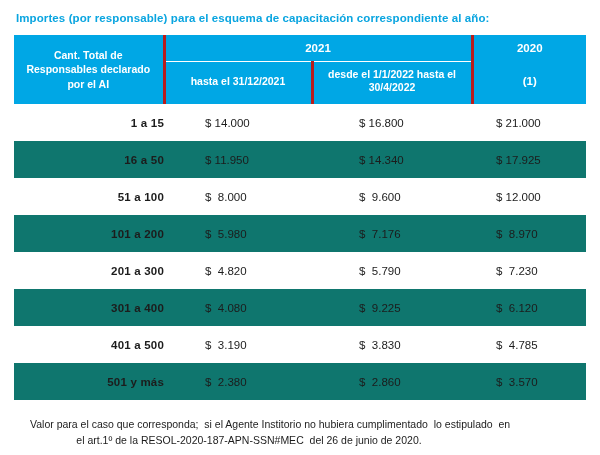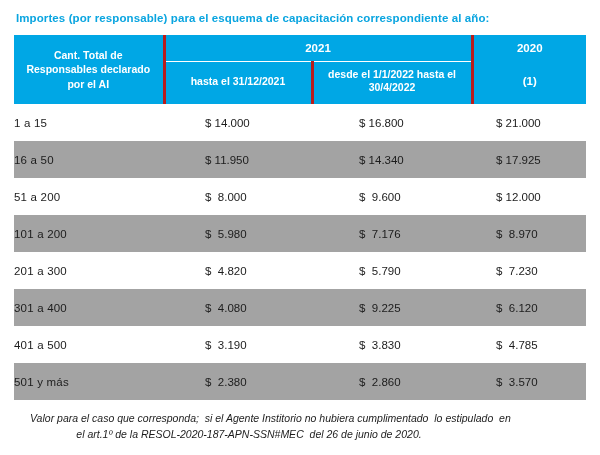--- a/index.html
+++ b/index.html
@@ -73,44 +73,43 @@
   .sep {
     border-left: 3px solid #b91c1c;
   }
 
   tbody td {
     font-size: 11.5px;
     padding: 9px 0;
     height: 19px;
   }
   tbody tr.alt td {
-    background: #a3a3a3;
+    background: #0f766e;
   }
   tbody tr td {
     background: #ffffff;
   }
   td.range {
-    font-weight: 400;
-    text-align: left;
+    font-weight: 700;
+    text-align: right;
     letter-spacing: 0.2px;
   }
   td.amount {
     text-align: center;
     font-variant-numeric: tabular-nums;
   }
   .amt-inner {
     display: inline-block;
     width: 66px;
     text-align: left;
     white-space: pre;
   }
   .footnote {
-    margin: 10px 16px 0 16px;
+    margin: 16px 16px 0 16px;
     font-size: 10.5px;
-    font-style: italic;
     text-align: center;
     line-height: 1.55;
     color: #1c1c1c;
   }
   .footnote .ln {
     display: block;
     white-space: pre;
   }
 </style>
 </head>
@@ -148,21 +147,21 @@
         <td class="amount"><span class="amt-inner">$ 16.800</span></td>
         <td class="amount"><span class="amt-inner">$ 21.000</span></td>
       </tr>
       <tr class="alt">
         <td class="range">16 a  50</td>
         <td class="amount"><span class="amt-inner">$ 11.950</span></td>
         <td class="amount"><span class="amt-inner">$ 14.340</span></td>
         <td class="amount"><span class="amt-inner">$ 17.925</span></td>
       </tr>
       <tr>
-        <td class="range">51 a 200</td>
+        <td class="range">51 a 100</td>
         <td class="amount"><span class="amt-inner">$  8.000</span></td>
         <td class="amount"><span class="amt-inner">$  9.600</span></td>
         <td class="amount"><span class="amt-inner">$ 12.000</span></td>
       </tr>
       <tr class="alt">
         <td class="range">101 a 200</td>
         <td class="amount"><span class="amt-inner">$  5.980</span></td>
         <td class="amount"><span class="amt-inner">$  7.176</span></td>
         <td class="amount"><span class="amt-inner">$  8.970</span></td>
       </tr>

